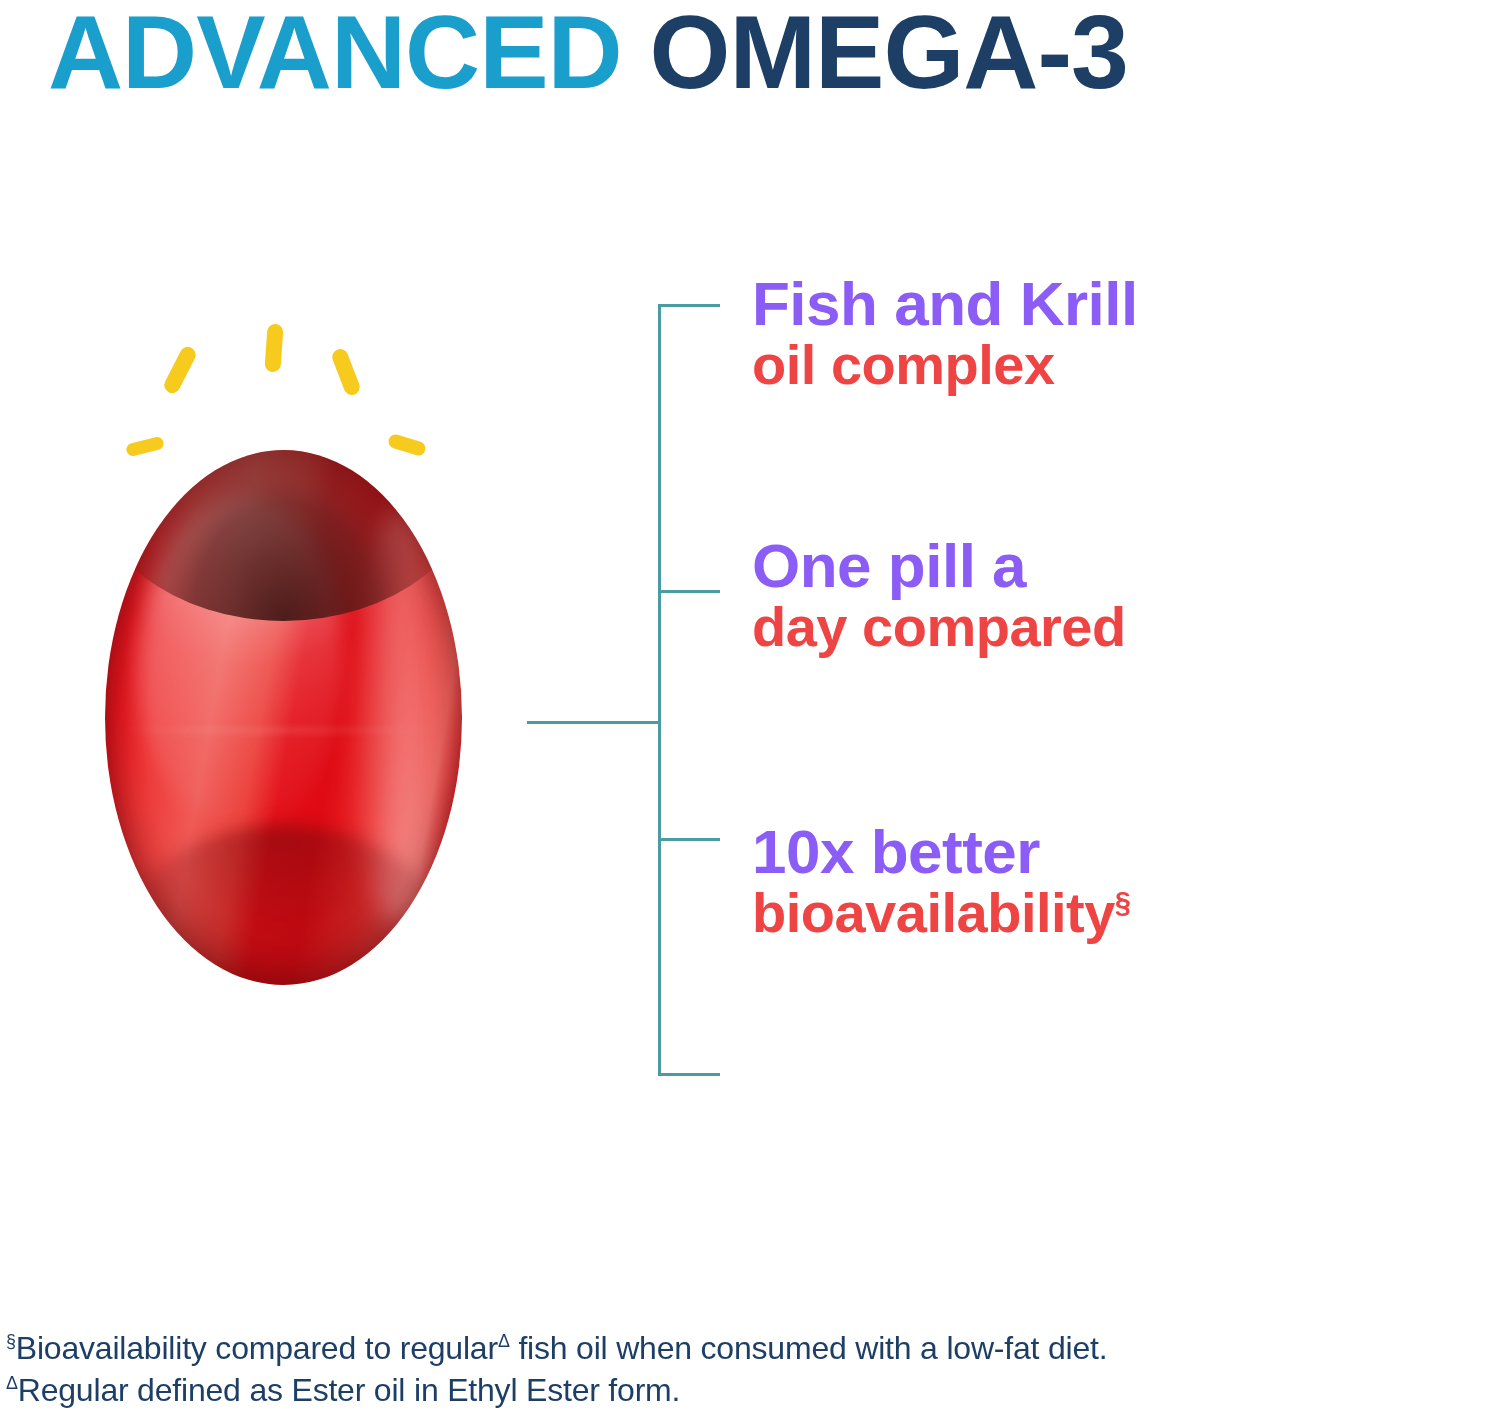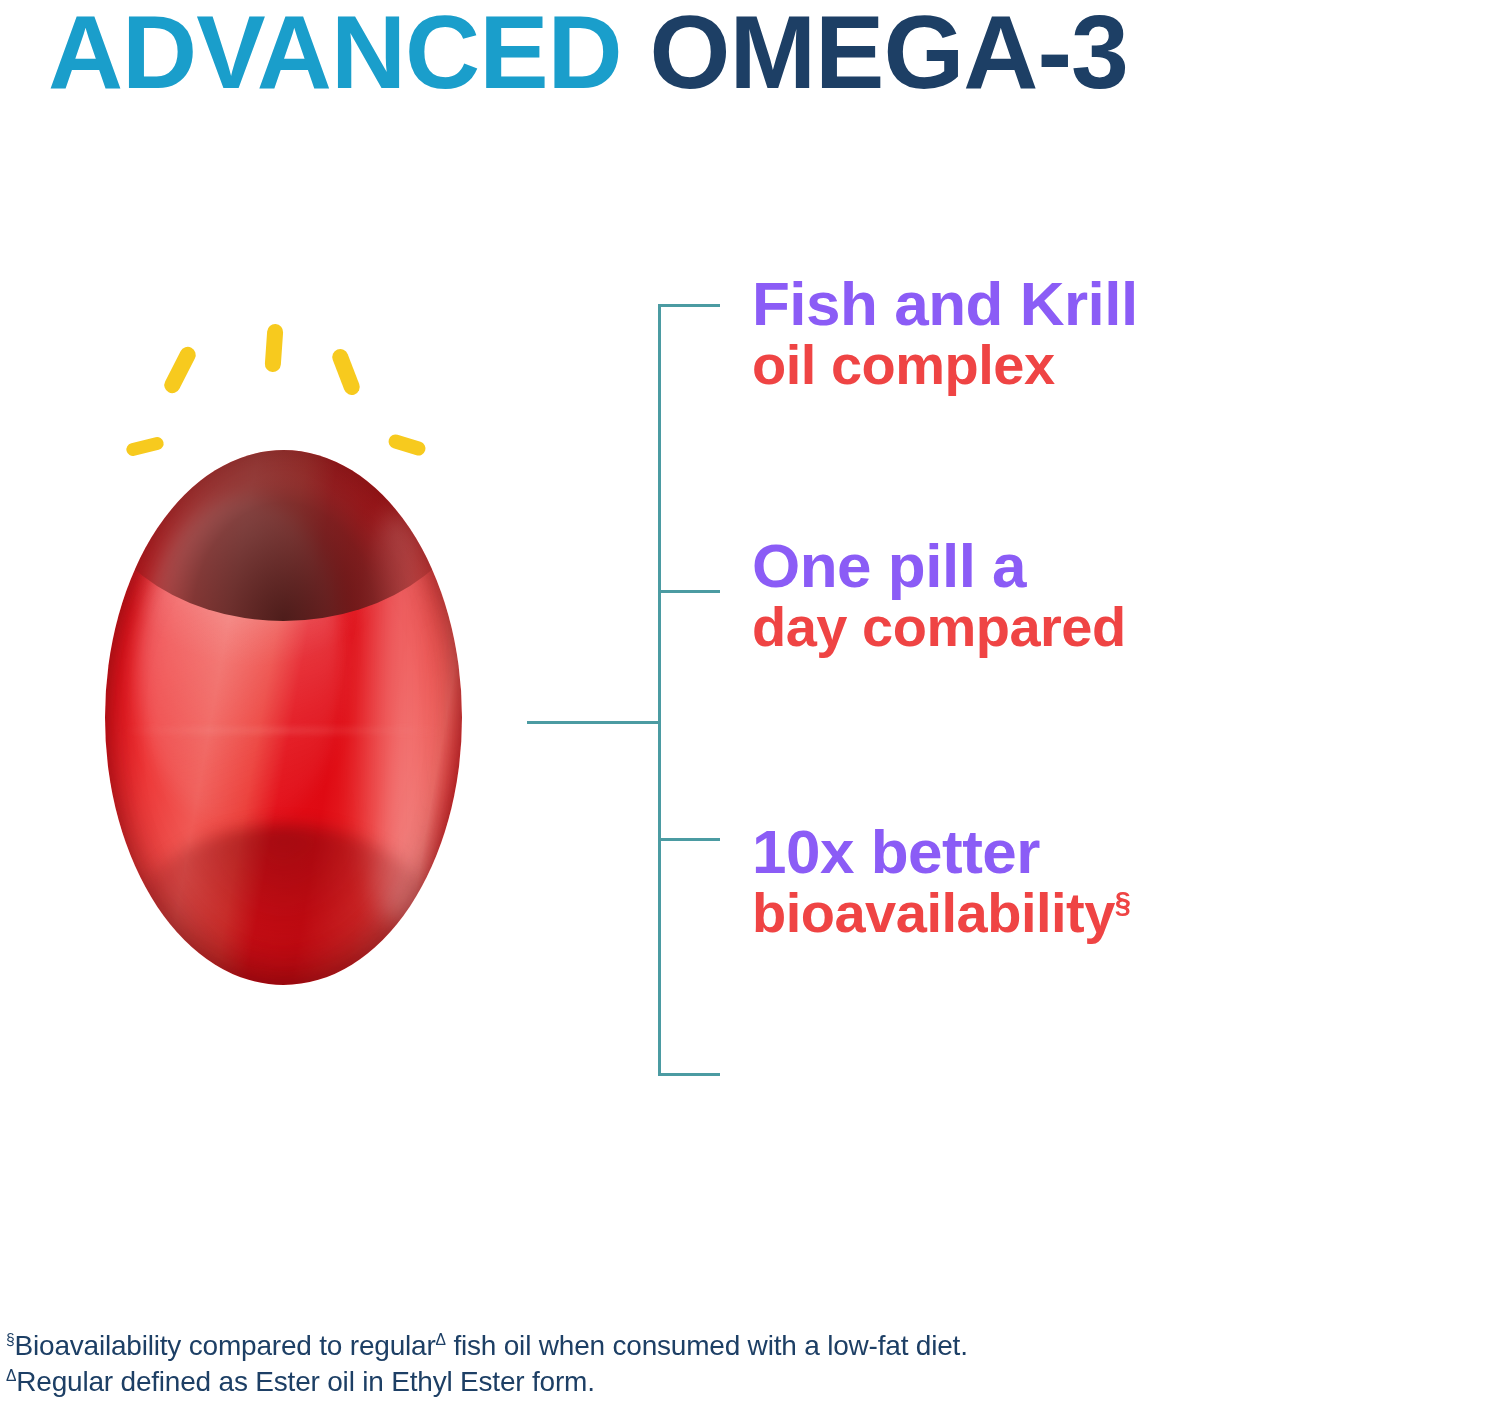--- a/index.html
+++ b/index.html
@@ -169,21 +169,21 @@
   }
 
   
   .footnotes {
     position:absolute;
     left:6px; top:1328px;
     width:1494px;
     color:#1d3f65;
   }
   .footnote-line {
-    font-size:28px;
+    font-size:32px;
     line-height:1.30;
     white-space:nowrap;
     letter-spacing:-0.2px;
   }
   .fn-sup {
     font-size:0.56em;
     vertical-align:super;
     line-height:0;
   }
 </style>

